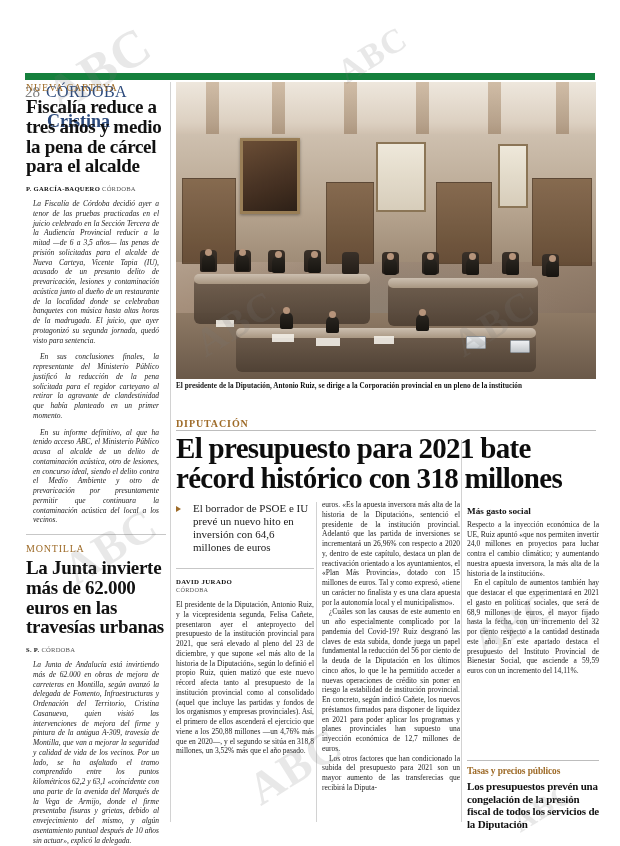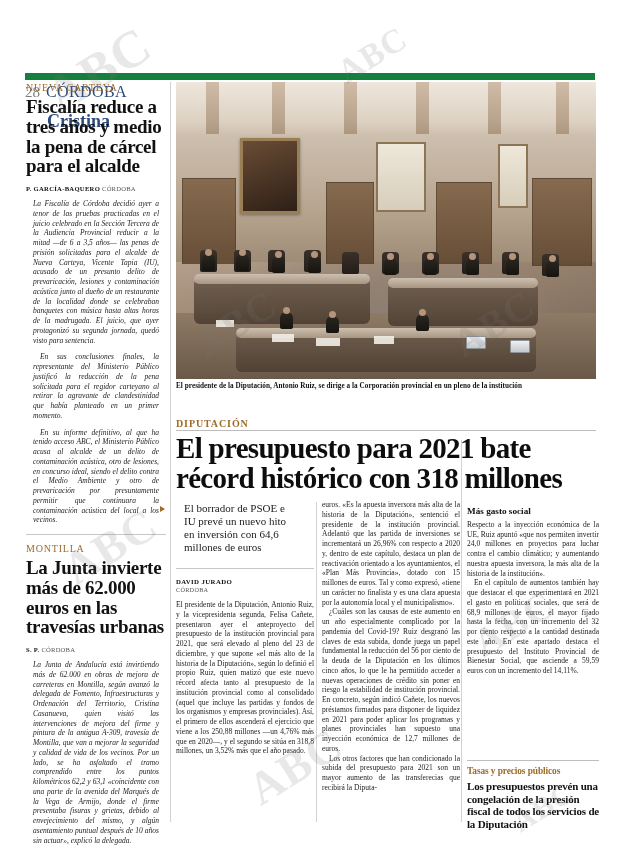--- a/index.html
+++ b/index.html
@@ -299,25 +299,25 @@
     line-height: 1.02;
     font-weight: bold;
     letter-spacing: -0.7px;
     color: #0d0d0d;
     margin: 0;
   }
 
   
   .subhead {
     position: absolute;
-    left: 160px;
+    left: 176px;
     top: 502px;
     width: 138px;
     display: flex;
-    gap: 19px;
+    gap: 12px;
   }
   .bullet-tri {
     flex: 0 0 auto;
     width: 0; height: 0;
     margin-top: 4px;
     border-left: 5px solid #9e6b28;
     border-top: 3.5px solid transparent;
     border-bottom: 3.5px solid transparent;
   }
   .subhead-text {

